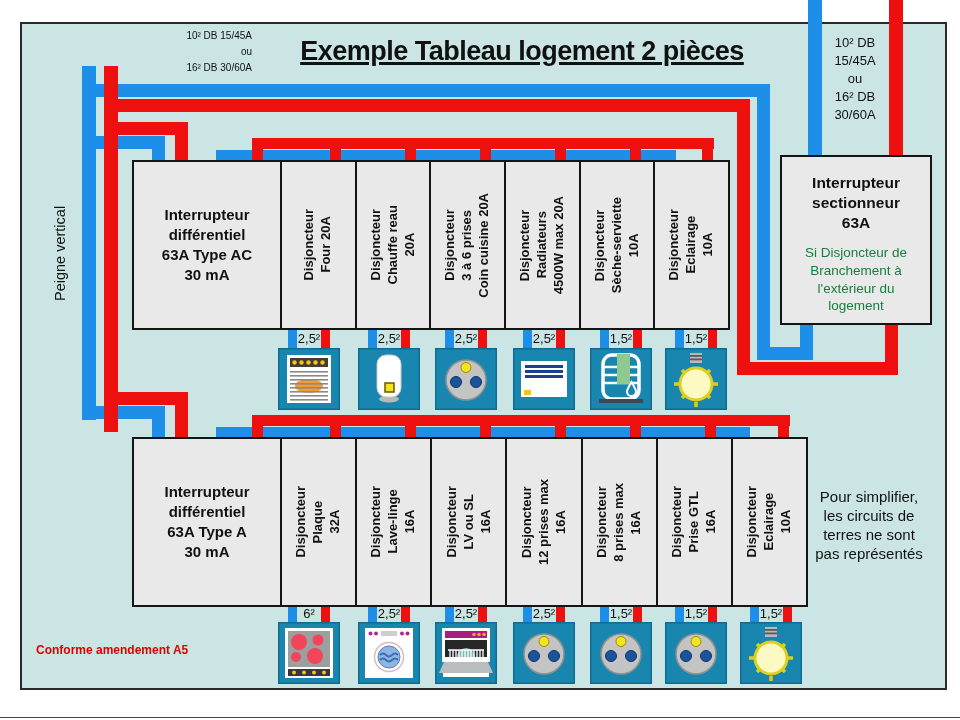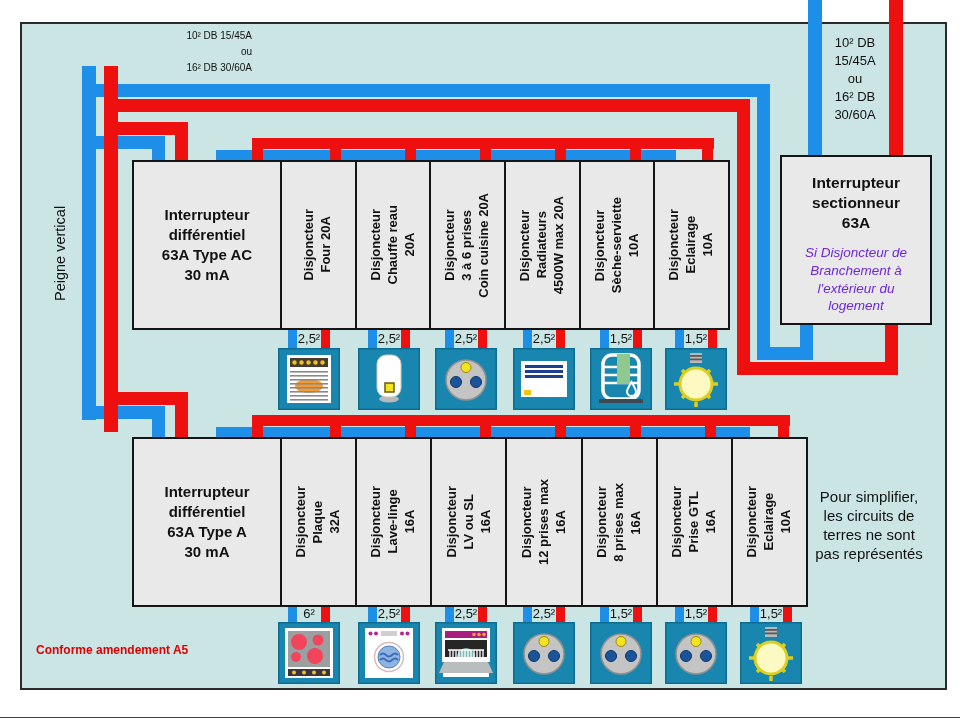--- a/index.html
+++ b/index.html
@@ -16,21 +16,21 @@
   #db-right{left:824px;top:34px;width:62px;text-align:center;font-size:13px;line-height:18px;}
   #peigne{left:52px;top:188px;width:22px;height:130px;font-size:14.5px;writing-mode:vertical-rl;transform:rotate(180deg);text-align:center;}
   .row-boxes{position:absolute;display:flex;border:2px solid #151515;background:var(--panel_fill,#e9e9e9);box-sizing:border-box;z-index:3;}
   .cell{flex:1;border-left:2px solid #151515;display:flex;align-items:center;justify-content:center;overflow:hidden;}
   .cell:first-child{border-left:none;}
   .diffcell{flex:0 0 146px;}
   .difflabel{white-space:pre-line;text-align:center;font-weight:bold;font-size:15px;line-height:1.35;color:#111;}
   .vlabel{writing-mode:vertical-rl;transform:rotate(180deg);white-space:pre-line;text-align:center;font-weight:bold;font-size:13px;line-height:1.3;color:#111;}
   #sectionneur{position:absolute;left:780px;top:155px;width:152px;height:170px;border:2px solid #151515;background:var(--panel_fill,#e9e9e9);box-sizing:border-box;text-align:center;padding-top:16px;z-index:3;}
   .sect-title{font-weight:bold;font-size:15.5px;white-space:pre-line;line-height:1.3;color:#111;}
-  .sect-note{font-style:italic;font-size:13.5px;white-space:pre-line;line-height:1.3;margin-top:11px;color:#6d28d9;}
+  .sect-note{font-size:13.5px;white-space:pre-line;line-height:1.3;margin-top:11px;color:#15803d;}
   .wsize{position:absolute;width:70px;text-align:center;font-size:13px;color:#111;z-index:4;}
   .appl{position:absolute;width:62px;height:62px;z-index:4;}
   .appl svg{display:block;}
   #note-simplify{left:786px;top:487px;width:166px;text-align:center;font-size:15px;line-height:19px;}
   #note-conform{left:36px;top:643px;font-size:12px;font-weight:bold;color:#dd0000;}
   #credit{left:8px;top:691px;font-size:18px;color:#1a1a1a;}
   #bottom-rule{position:absolute;left:0;top:717px;width:960px;height:1px;background:#444;}
   .z1{z-index:1;} .z2{z-index:2;}
 </style>
 </head>
@@ -99,20 +99,21 @@
   <div class="wire wr z2" style="left:633px;top:330px;width:9px;height:19px"></div>
   <div class="wire wr z2" style="left:708px;top:330px;width:9px;height:19px"></div>
   <div class="wire wr z2" style="left:321px;top:607px;width:9px;height:16px"></div>
   <div class="wire wr z2" style="left:401px;top:607px;width:9px;height:16px"></div>
   <div class="wire wr z2" style="left:478px;top:607px;width:9px;height:16px"></div>
   <div class="wire wr z2" style="left:556px;top:607px;width:9px;height:16px"></div>
   <div class="wire wr z2" style="left:633px;top:607px;width:9px;height:16px"></div>
   <div class="wire wr z2" style="left:708px;top:607px;width:9px;height:16px"></div>
   <div class="wire wr z2" style="left:783px;top:607px;width:9px;height:16px"></div>
 
+  <div class="txt" id="title">Exemple Tableau logement 2 pièces</div>
   <div class="txt pre" id="db-left">10² DB 15/45A
 ou
 16² DB 30/60A</div>
   <div class="txt pre" id="db-right">10² DB
 15/45A
 ou
 16² DB
 30/60A</div>
   <div class="txt" id="peigne">Peigne vertical</div>
   <div class="txt pre" id="note-simplify">Pour simplifier,

